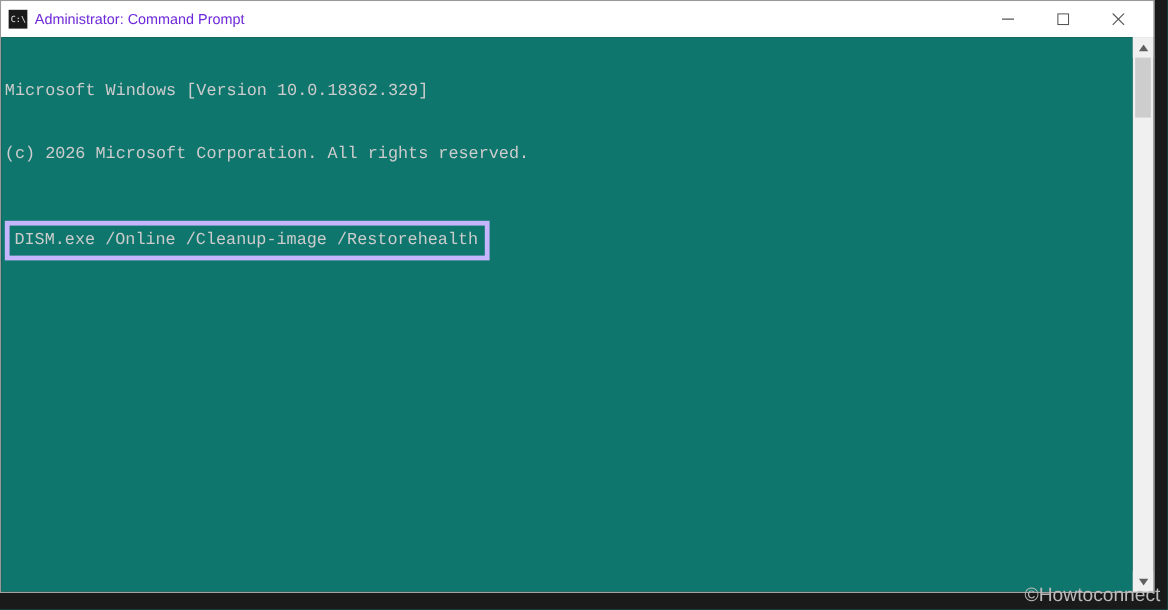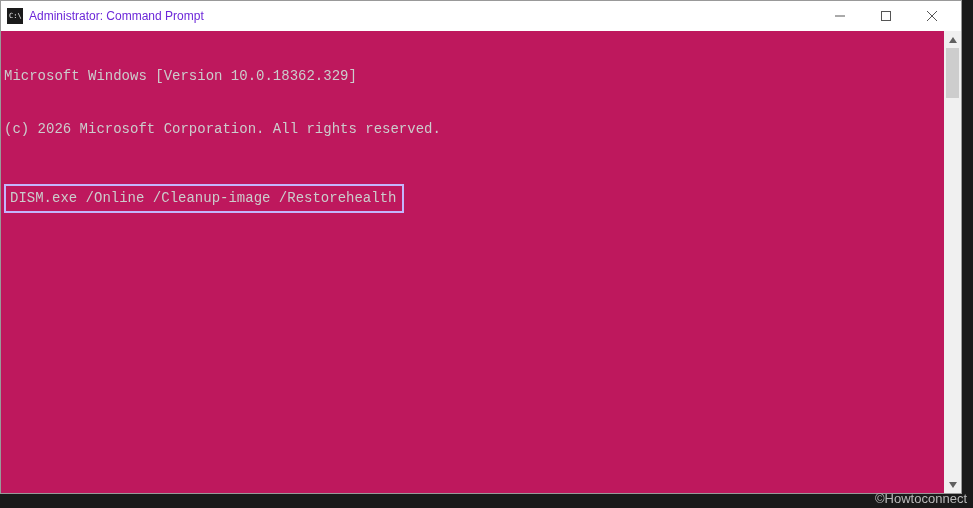--- a/index.html
+++ b/index.html
@@ -68,21 +68,21 @@
       height: 10px;
     }
     .terminal-area {
       flex: 1;
       display: flex;
       background: #000;
       min-height: 0;
     }
     .terminal {
       flex: 1;
-      background: #be185d;
+      background: #0f766e;
       color: #cccccc;
       font-family: Consolas, "Courier New", monospace;
       font-size: 14px;
       line-height: 1.25;
       padding: 2px 3px;
       white-space: pre;
       position: relative;
       overflow: hidden;
     }
     .terminal-line {
@@ -90,21 +90,21 @@
     }
     .prompt-line {
       display: flex;
       align-items: center;
       margin-top: 11px;
     }
     .prompt-prefix {
       color: #cccccc;
     }
     .highlight-box {
-      border: 2px solid #c4b5fd;
+      border: 4px solid #c4b5fd;
       padding: 5px 6px 6px 4px;
       display: inline-block;
       line-height: 1;
     }
     .scrollbar {
       width: 17px;
       background: #f0f0f0;
       position: relative;
       flex-shrink: 0;
     }
@@ -131,21 +131,21 @@
       left: 2px;
       width: 13px;
       height: 50px;
       background: #cdcdcd;
     }
     .watermark {
       position: absolute;
       bottom: 2px;
       right: 6px;
       color: #bbb;
-      font-size: 13px;
+      font-size: 16px;
       font-family: Arial, sans-serif;
     }
   </style>
 </head>
 <body>
 
 <div class="window">
   <div class="titlebar">
     <span class="titlebar-icon">
       <svg viewBox="0 0 16 16">

